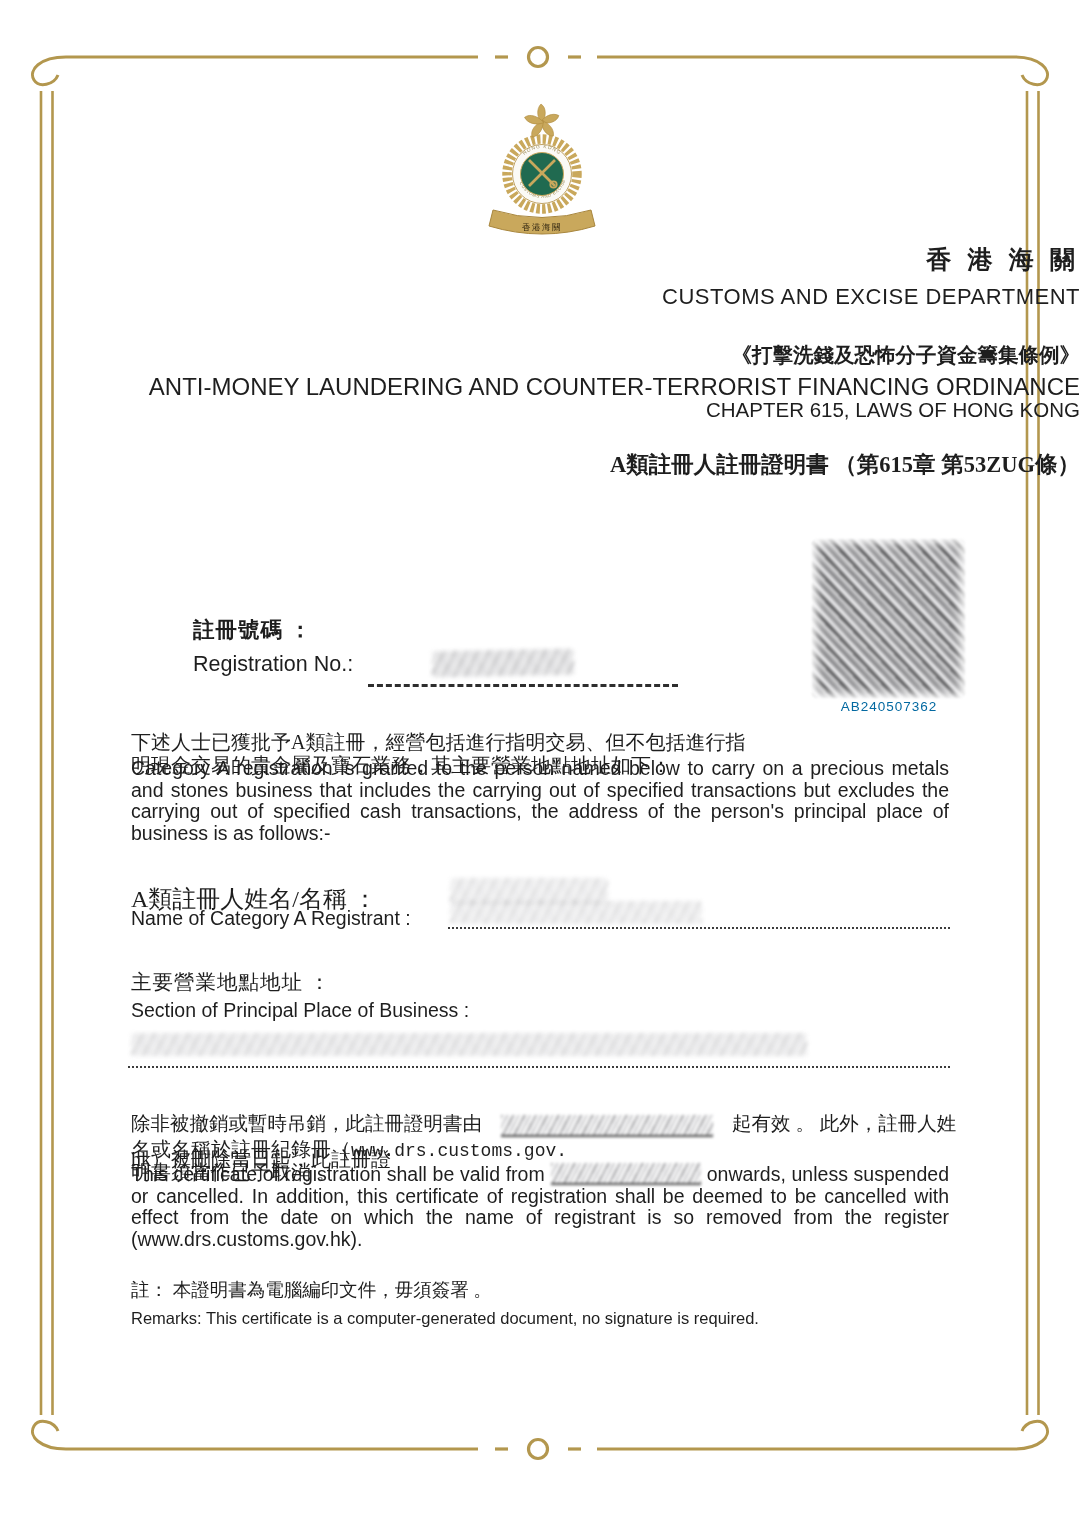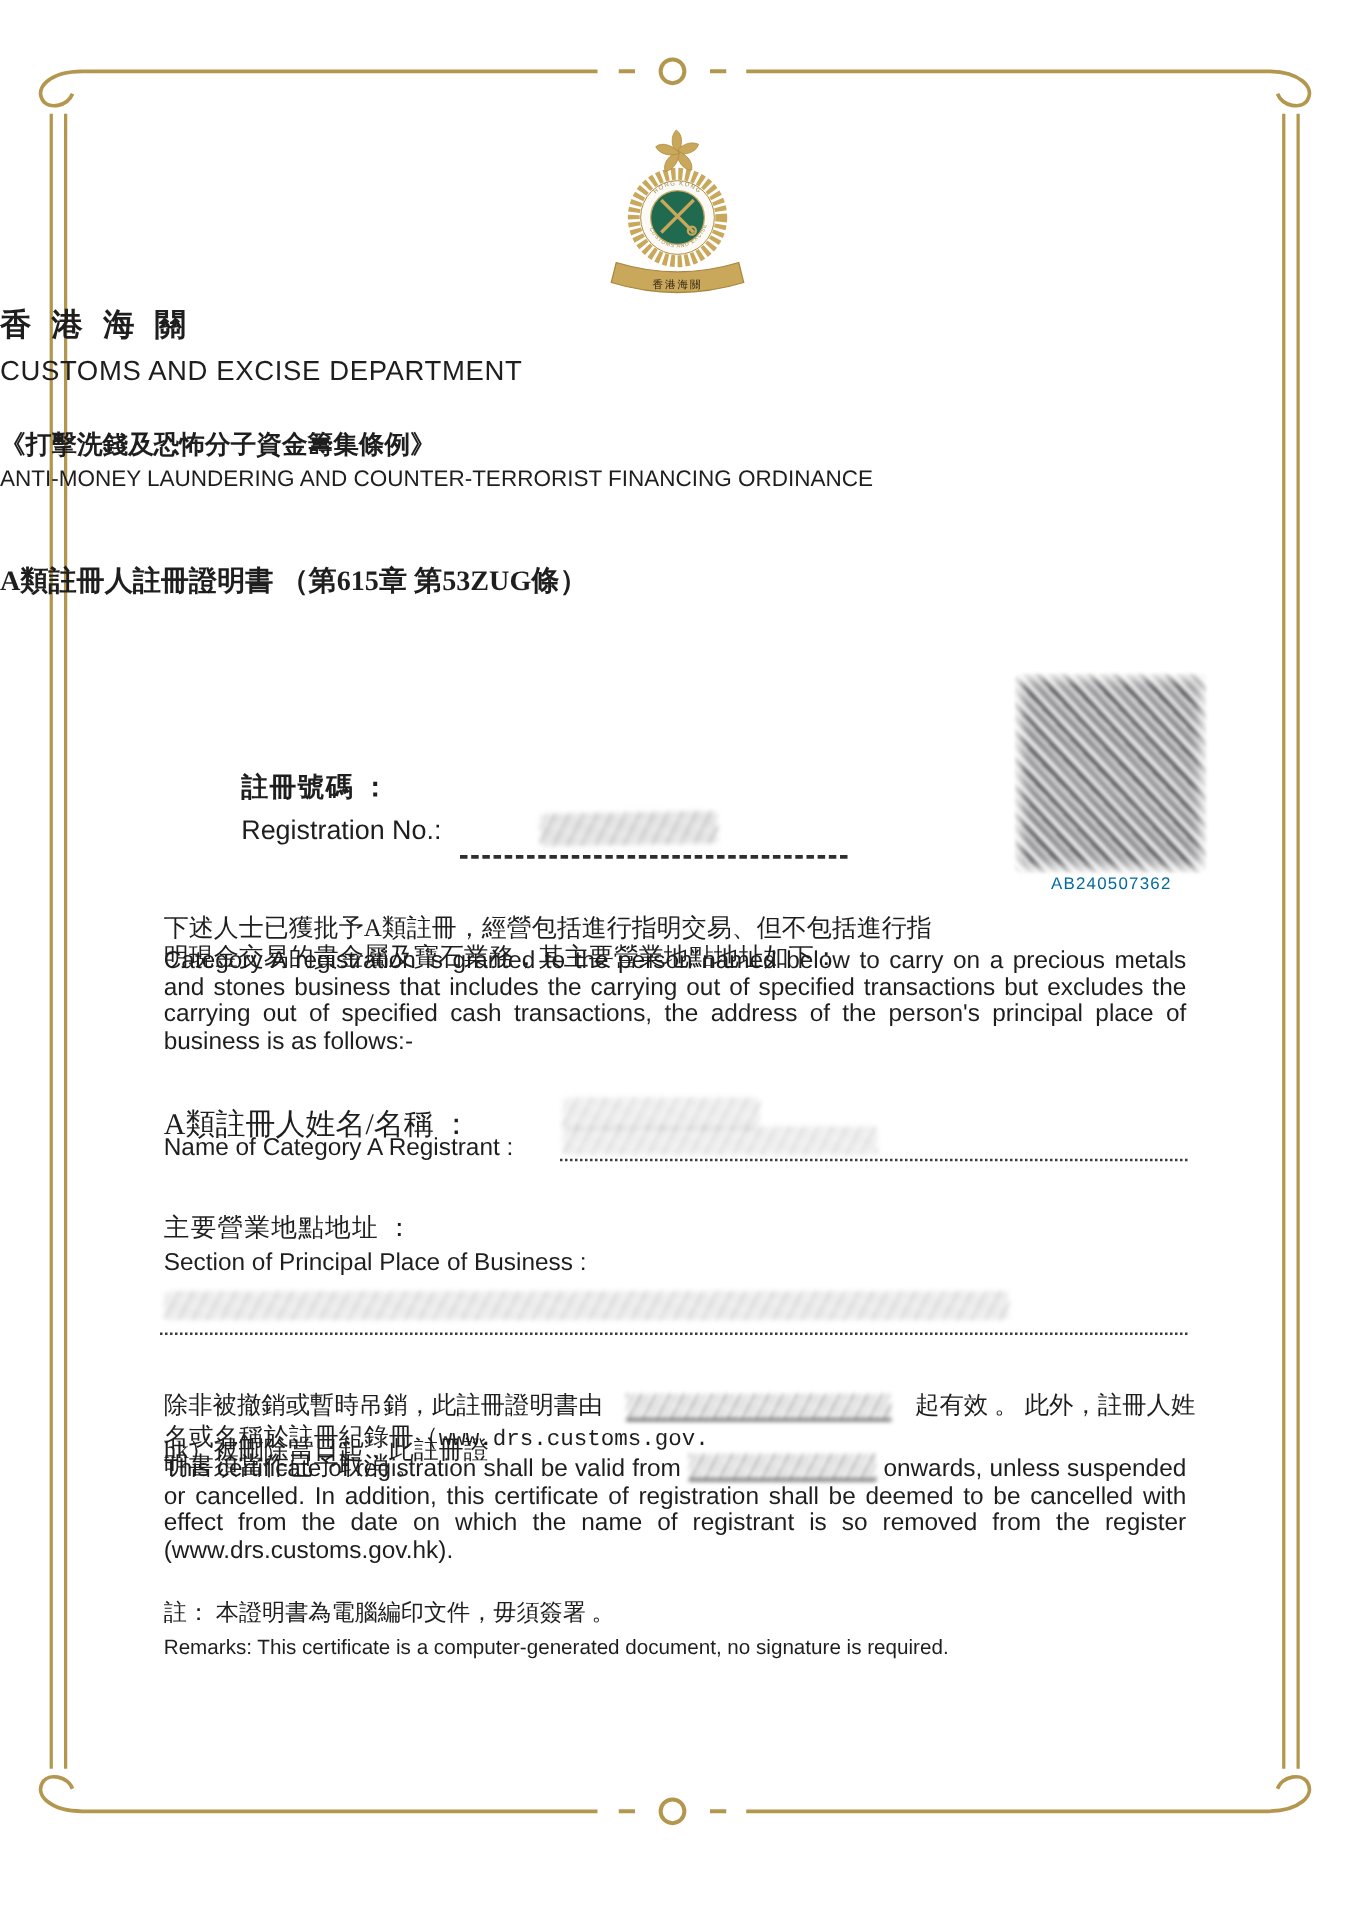--- a/index.html
+++ b/index.html
@@ -5,29 +5,29 @@
   html,body{margin:0;padding:0;background:#e9e9e9;}
   .page{
     position:relative;width:1080px;height:1528px;margin:0 auto;
     background:#ffffff;overflow:hidden;
     font-family:"Liberation Sans","DejaVu Sans",sans-serif;
     color:#1e1e1e;
   }
   .zh{font-family:"Liberation Serif","DejaVu Serif",serif;}
   .en{font-family:"Liberation Sans","DejaVu Sans",sans-serif;}
   .abs{position:absolute;}
-  .ctr{left:0;width:100%;text-align:left;}
+  .ctr{left:0;width:100%;text-align:right;}
   .frame-svg{position:absolute;left:0;top:0;width:1080px;height:1528px;pointer-events:none;}
   .emblem-svg{position:absolute;left:477px;top:98px;width:130px;height:145px;}
 
   .org-zh{top:243px;font-size:25px;font-weight:bold;letter-spacing:5px;}
   .org-en{top:284px;font-size:22px;letter-spacing:0.5px;}
   .law-zh{top:317px;font-size:19.5px;}
   .ord-zh{top:341px;font-size:20.5px;font-weight:600;}
-  .ord-en1{top:373px;font-size:18px;}
+  .ord-en1{top:373px;font-size:24px;}
   .ord-en2{top:398px;font-size:20.5px;}
   .title-zh{top:449px;font-size:22.5px;font-weight:bold;}
   .title-en{top:481px;font-size:20.5px;}
 
   .reg-zh{left:193px;top:615px;font-size:21.5px;font-weight:bold;letter-spacing:1px;}
   .reg-en{left:193px;top:652px;font-size:21.5px;}
   .dashline{border-bottom:3px dashed #2e2e2e;height:0;}
   .reg-dash{left:368px;top:684px;width:310px;}
   .dotline{border-bottom:2.5px dotted #3c3c3c;height:0;}
 
@@ -155,20 +155,21 @@
     </g>
 
     <path d="M 16 112 Q 65 127 114 112 L 118 128 Q 65 144 12 128 Z" fill="#c9a85c" stroke="#a8863d" stroke-width="1"></path>
     <text x="65" y="132" text-anchor="middle" font-size="8.5" letter-spacing="1.5" fill="#2f2410">香港海關</text>
   </svg>
 
   <div class="abs ctr zh org-zh">香 港 海 關</div>
   <div class="abs ctr en org-en">CUSTOMS AND EXCISE DEPARTMENT</div>
   <div class="abs ctr zh ord-zh">《打擊洗錢及恐怖分子資金籌集條例》</div>
   <div class="abs ctr en ord-en1">ANTI-MONEY LAUNDERING AND COUNTER-TERRORIST FINANCING ORDINANCE</div>
+  <div class="abs ctr en ord-en2">CHAPTER 615, LAWS OF HONG KONG</div>
   <div class="abs ctr zh title-zh">A類註冊人註冊證明書 （第615章 第53ZUG條）</div>
 
   <div class="abs zh reg-zh">註冊號碼 ：</div>
   <div class="abs en reg-en">Registration No.:</div>
   <div class="abs smudge reg-smudge"></div>
   <div class="abs dashline reg-dash"></div>
 
   <div class="abs qr"></div>
   <div class="abs en qr-caption">AB240507362</div>
 

